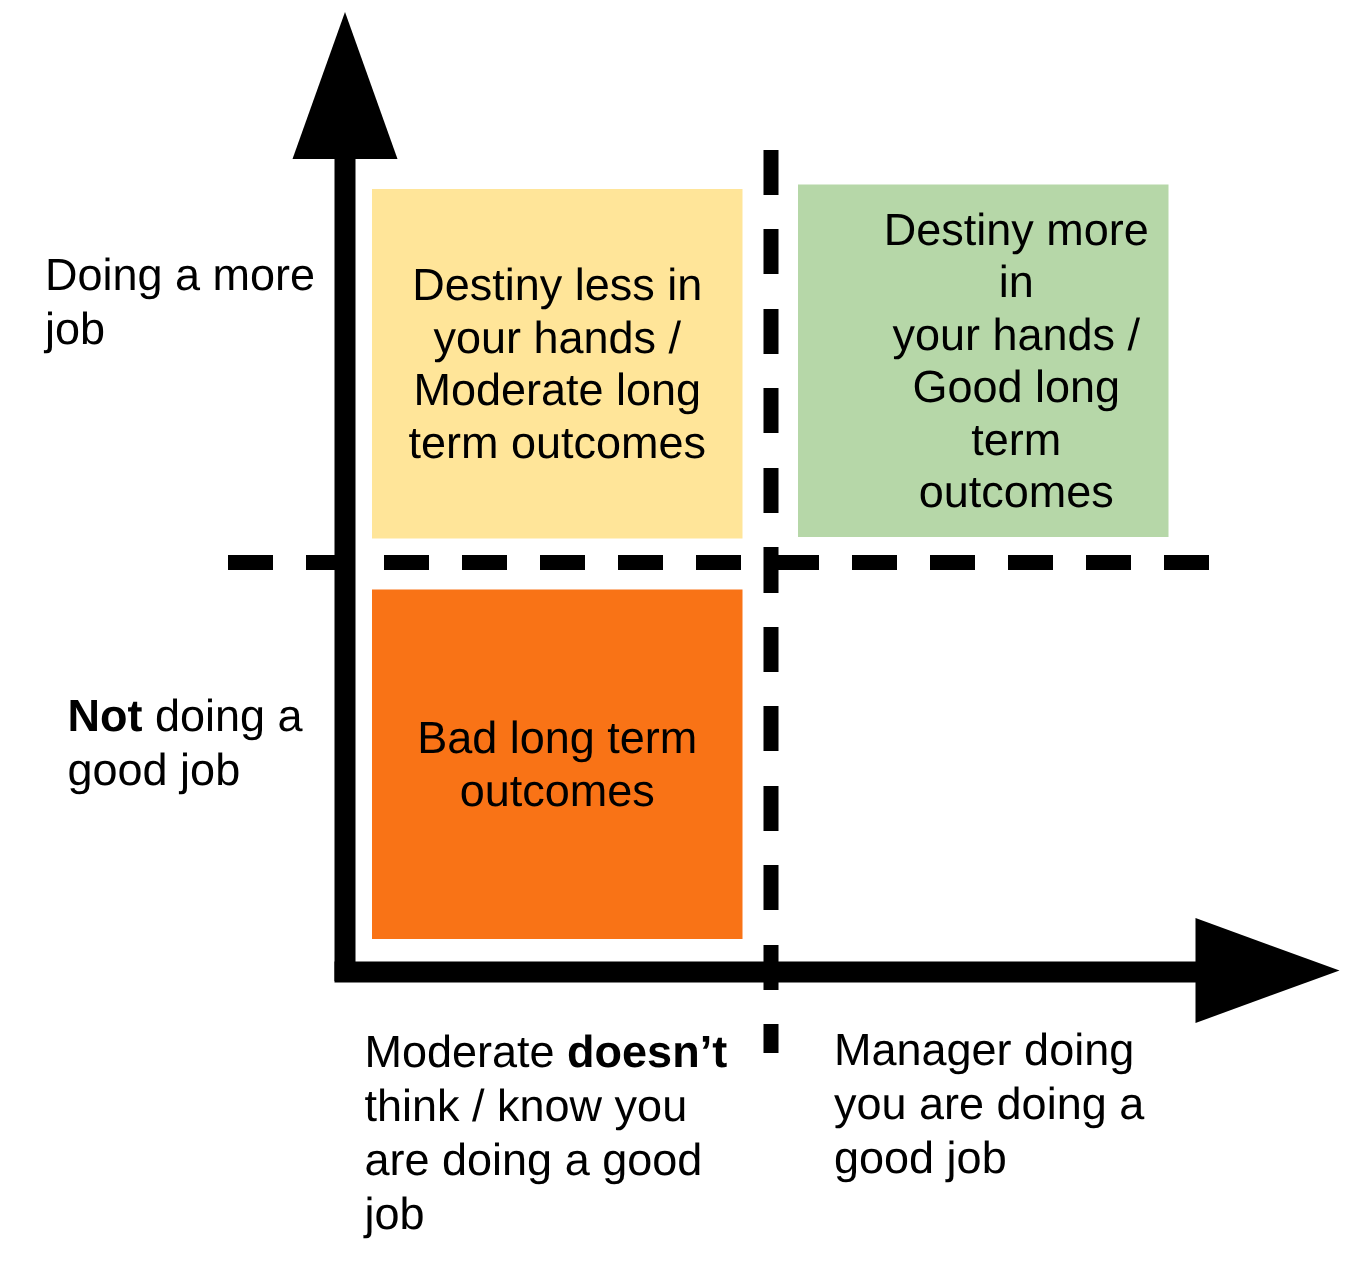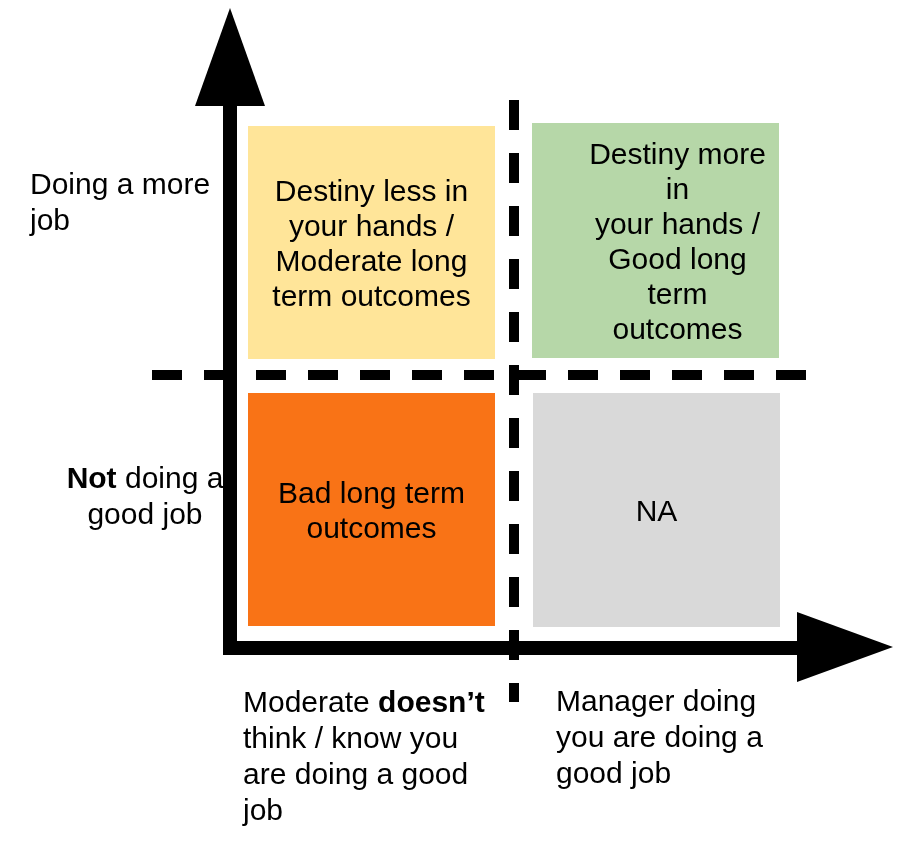--- a/index.html
+++ b/index.html
@@ -63,21 +63,21 @@
   }
 
   
   .side-label, .x-label {
     position: absolute;
     font-size: 30px;
     line-height: 36px;
     white-space: pre-line;
   }
   #y-axis-top-label    { left: 30px;  top: 166px; width: 200px; }
-  #y-axis-bottom-label { left: 45px;  top: 460px; width: 200px; text-align: center; }
+  #y-axis-bottom-label { left: 45px;  top: 460px; width: 200px; }
   #x-axis-left-label   { left: 243px; top: 684px; width: 280px; }
   #x-axis-right-label  { left: 556px; top: 683px; width: 270px; }
 
   b { font-weight: bold; }
 </style>
 </head>
 <body>
 
 <div class="canvas">
 
@@ -87,21 +87,20 @@
 term outcomes</div>
 
   <div class="quad" id="quad-top-right" style="background-color: rgb(182, 215, 168); padding-left: 44px;">Destiny more in
 your hands /
 Good long term
 outcomes</div>
 
   <div class="quad" id="quad-bottom-left" style="background-color: #f97316;">Bad long term
 outcomes</div>
 
-  <div class="quad" id="quad-bottom-right" style="background-color: rgb(217, 217, 217);">NA</div>
 
   <div id="dash-horizontal"></div>
   <div id="dash-vertical"></div>
 
   <div class="axis-line" id="y-axis-line"></div>
   <div class="axis-line" id="x-axis-line"></div>
   <div class="arrow-up"></div>
   <div class="arrow-right"></div>
 
   <div class="side-label" id="y-axis-top-label">Doing a more

